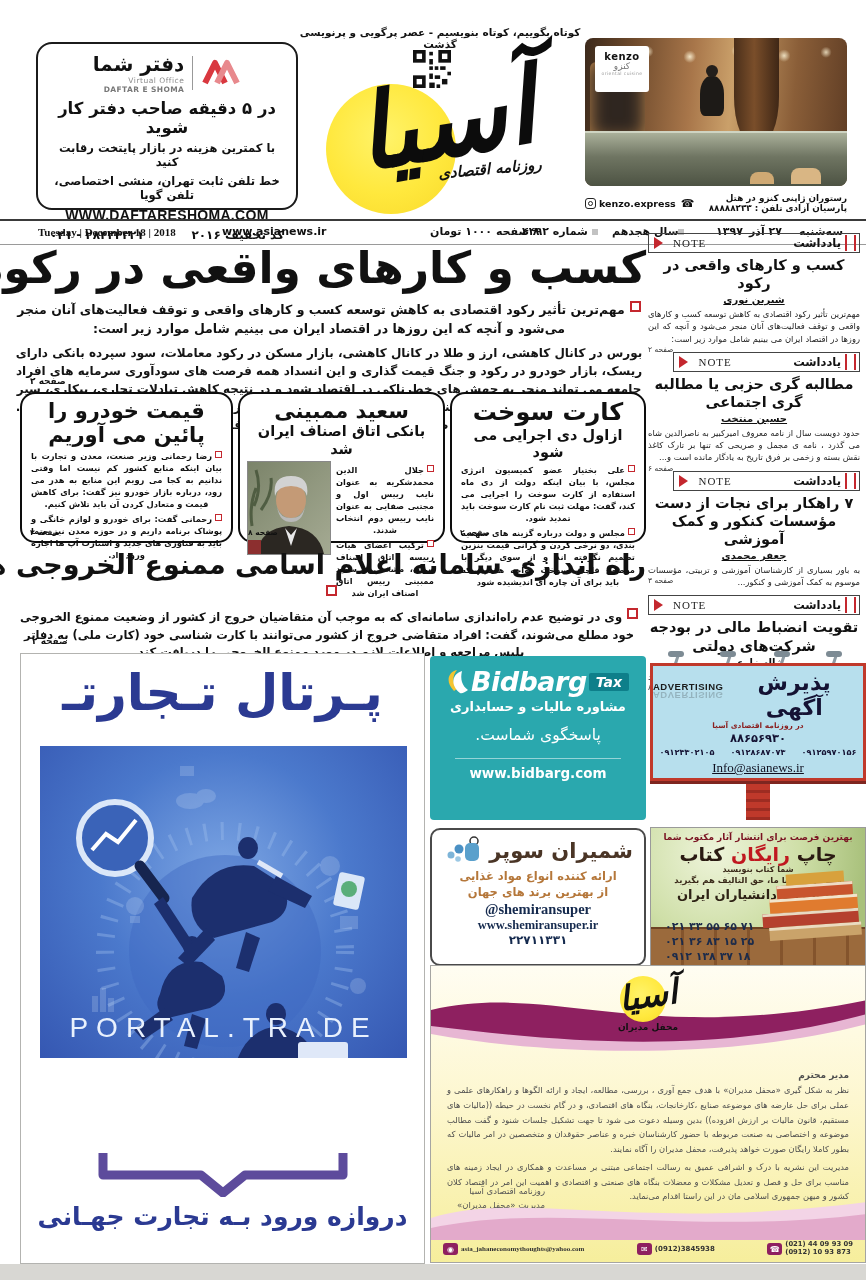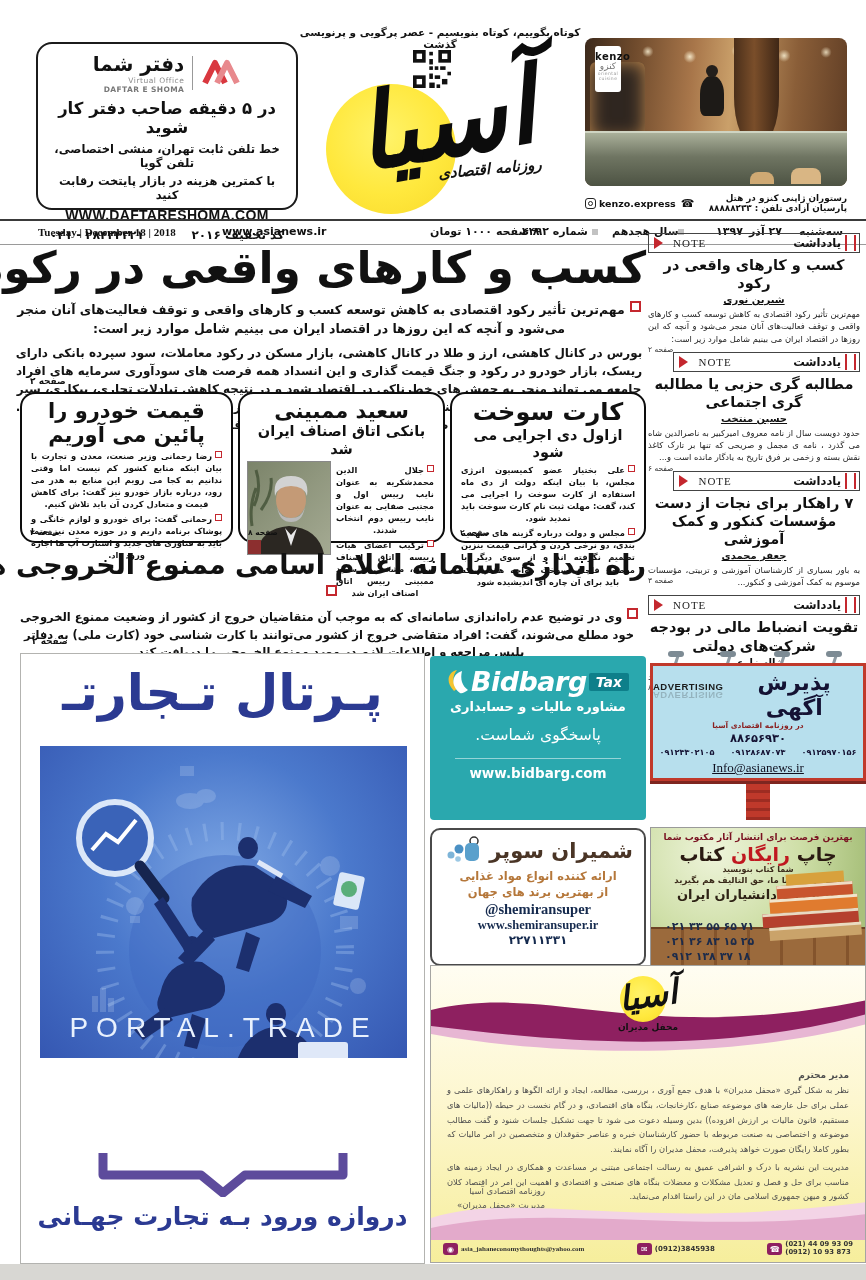--- a/index.html
+++ b/index.html
@@ -51,21 +51,21 @@
   #kenzo-column{position:absolute;left:57%;top:0;width:17%;height:72%;
       background:linear-gradient(90deg,#4a2f1a,#7a4e2a 45%,#3f2716);border-radius:0 0 45% 45%;}
   #kenzo-counter{position:absolute;left:0;bottom:0;right:0;height:36%;
       background:linear-gradient(#aab09a,#6f7562 45%,#4d5343);box-shadow:0 -2px 0 #cfd4c2;}
   #kenzo-person{position:absolute;left:44%;top:26%;width:24px;height:40px;background:#1d1a17;border-radius:45% 45% 20% 20%;}
   #kenzo-person::before{content:"";position:absolute;left:6px;top:-11px;width:12px;height:12px;border-radius:50%;background:#241f1b;}
   #kenzo-machine{position:absolute;left:2%;top:16%;width:21%;height:52%;background:#2f2620;border-radius:6px;
       box-shadow:inset 0 0 18px #c28a4e;}
   #kenzo-chair{position:absolute;right:10%;bottom:2px;width:30px;height:16px;background:#d9b684;border-radius:8px 8px 0 0;}
   #kenzo-chair2{position:absolute;right:28%;bottom:2px;width:24px;height:12px;background:#cfa973;border-radius:8px 8px 0 0;}
-  #kenzo-card{position:absolute;left:10px;top:8px;width:26px;height:46px;background:#fff;border-radius:3px;
+  #kenzo-card{position:absolute;left:10px;top:8px;width:54px;height:46px;background:#fff;border-radius:3px;
       text-align:center;padding-top:5px;box-sizing:border-box;line-height:1.1;}
   #kenzo-card .en{font-size:10px;font-weight:800;letter-spacing:.5px;}
   #kenzo-card .fa{font-size:9px;color:#777;}
   #kenzo-card .sub{font-size:4.5px;color:#999;letter-spacing:.4px;}
   #kenzo-caption{position:absolute;left:0;right:0;bottom:0;height:26px;display:flex;align-items:center;
       direction:rtl;font-size:8.8px;font-weight:700;gap:5px;}
   #kenzo-caption .ig{direction:ltr;font-weight:800;font-size:9.5px;display:flex;align-items:center;gap:3px;margin-right:auto;}
   .ig-icon{display:inline-block;width:9px;height:9px;border:1.5px solid #222;border-radius:3px;position:relative;}
   .ig-icon::after{content:"";position:absolute;left:2px;top:2px;width:3px;height:3px;border:1px solid #222;border-radius:50%;}
   .tel-icon{font-size:11px;}
@@ -223,22 +223,22 @@
         <div id="daftar-virtual">Virtual Office</div>
         <div id="daftar-brand-en">DAFTAR E SHOMA</div>
       </div>
       <div id="daftar-div"></div>
       <svg width="40" height="32" viewBox="0 0 40 32">
         <path d="M4,26 L14,6 L24,26" fill="none" stroke="#d9383f" stroke-width="6" stroke-linejoin="round"></path>
         <path d="M16,26 L26,6 L36,26" fill="none" stroke="#e8898d" stroke-width="6" stroke-linejoin="round"></path>
       </svg>
     </div>
     <div id="daftar-l1" class="rtl">در ۵ دقیقه صاحب دفتر کار شوید</div>
+    <div id="daftar-l3" class="rtl">با کمترین هزینه در بازار پایتخت رقابت کنید</div>
     <div id="daftar-l2" class="rtl">خط تلفن ثابت تهران، منشی اختصاصی، تلفن گویا</div>
-    <div id="daftar-l3" class="rtl">با کمترین هزینه در بازار پایتخت رقابت کنید</div>
     <div id="daftar-web" class="sans-en">WWW.DAFTARESHOMA.COM</div>
     <div id="daftar-bottom">
       <span class="ltr">۰۲۱ - ۲۸۴۲۴۳۲۱</span>
       <span class="rtl">کد تخفیف ۲۰۱۶</span>
     </div>
   </div>
 
   <div class="abs rtl" id="mast-tagline">کوتاه بگوییم، کوتاه بنویسیم - عصر پرگویی و پرنویسی گذشت</div>
   <div class="abs" id="mast-circle"></div>
   <div class="abs" id="mast-script">آسیا</div>

